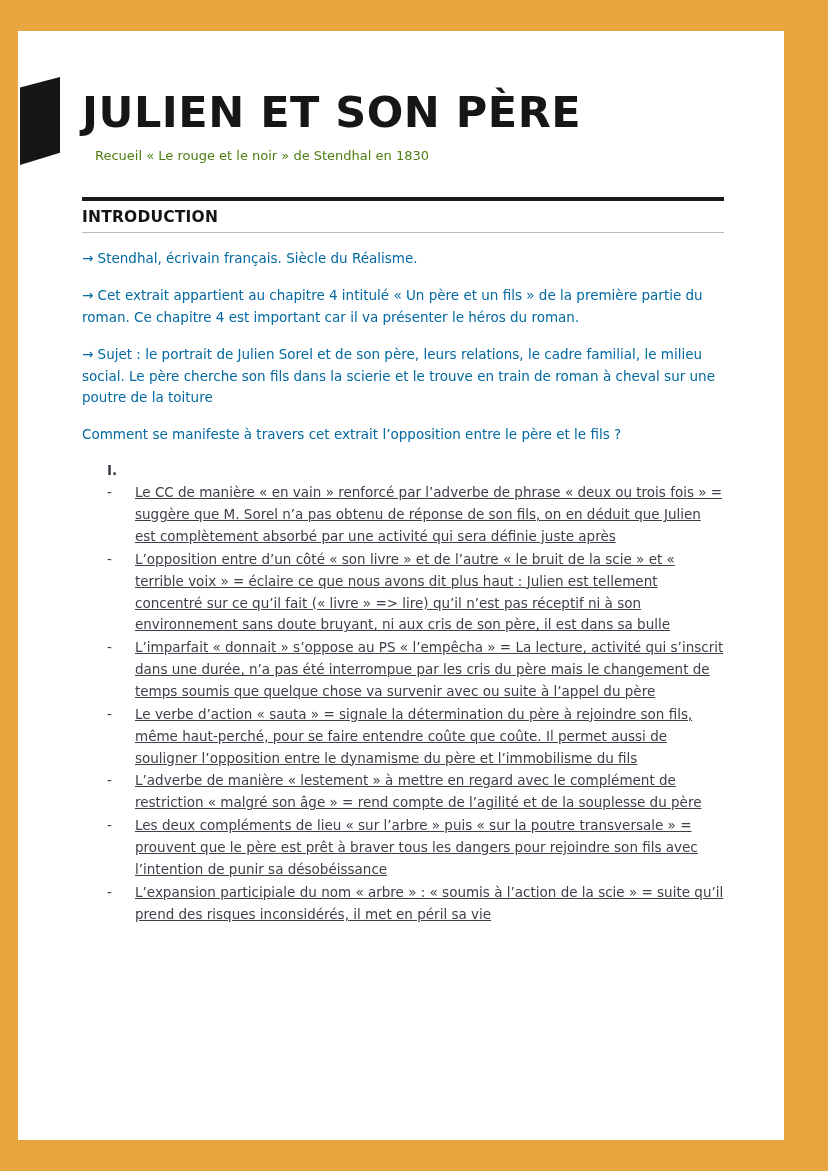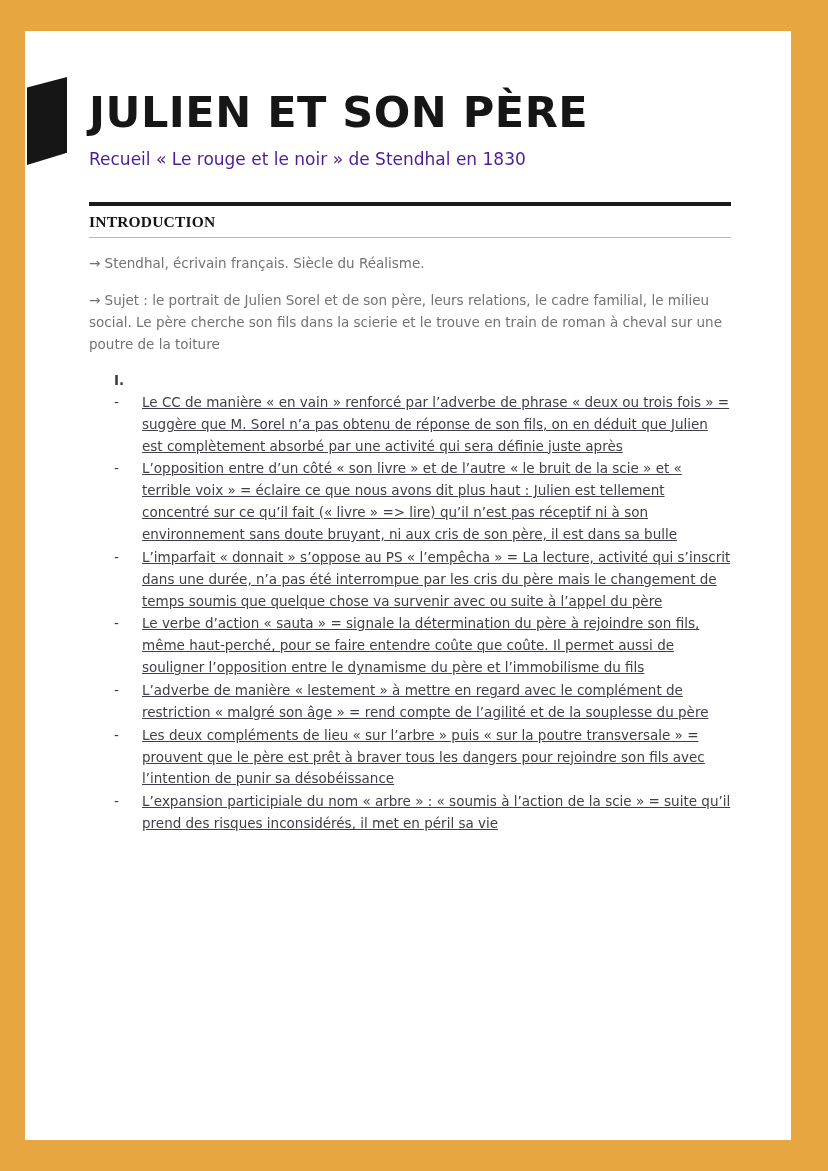--- a/index.html
+++ b/index.html
@@ -5,21 +5,21 @@
   html, body { margin: 0; padding: 0; }
   body {
     width: 828px; height: 1171px;
     background: #e7a640;
     font-family: "DejaVu Sans", "Liberation Sans", sans-serif;
     overflow: hidden;
     position: relative;
   }
   .page {
     position: absolute;
-    left: 25px; top: 31px;
+    left: 18px; top: 31px;
     width: 766px; height: 1109px;
     background: #ffffff;
   }
   .bookmark {
     position: absolute;
     left: 2px; top: 46px;
     width: 40px; height: 88px;
     background: #161616;
     clip-path: polygon(0% 12%, 100% 0%, 100% 86%, 0% 100%);
   }
@@ -30,41 +30,41 @@
   }
   .doc-title {
     margin: 58px 0 0 0;
     font-size: 43px;
     font-weight: 800;
     letter-spacing: 0.5px;
     color: #161616;
     line-height: 1.1;
   }
   .doc-subtitle {
-    margin: 12px 0 0 0;
-    font-size: 17px;
-    color: #4c1d95;
+    margin: 12px 0 0 13px;
+    font-size: 13px;
+    color: #4d7c0f;
     line-height: 1.3;
   }
-  .section-header { margin-top: 32px; font-family: Liberation Serif, serif; }
+  .section-header { margin-top: 32px; }
   .bar-thick { height: 4px; background: #1a1a1a; }
   .section-heading {
     margin: 0;
     padding: 7px 0 6px 0;
     font-size: 15.5px;
     font-weight: 700;
     color: #141414;
     letter-spacing: 0.2px;
   }
   .bar-thin { height: 1px; background: #b9b9b9; }
   .para {
     margin: 15px 0 0 0;
     font-size: 13.5px;
     line-height: 1.62;
-    color: #737373;
+    color: #0369a1;
   }
   .part-heading {
     margin: 16px 0 4px 0;
     padding-left: 25px;
     display: flex;
     font-size: 13.5px;
     font-weight: 700;
     color: #3a3a44;
   }
   .part-numeral { width: 52px; flex: none; }
@@ -89,22 +89,24 @@
 
     <h1 class="doc-title">JULIEN ET SON PÈRE</h1>
     <p class="doc-subtitle">Recueil « Le rouge et le noir » de Stendhal en 1830</p>
 
     <div class="section-header">
       <div class="bar-thick"></div>
       <h2 class="section-heading">INTRODUCTION</h2>
       <div class="bar-thin"></div>
     </div>
     <p class="para">→ Stendhal, écrivain français. Siècle du Réalisme.</p>
+    <p class="para">→ Cet extrait appartient au chapitre 4 intitulé « Un père et un fils » de la première partie du roman. Ce chapitre 4 est important car il va présenter le héros du roman.</p>
     <p class="para">→ Sujet : le portrait de Julien Sorel et de son père, leurs relations, le cadre familial, le milieu social. Le père cherche son fils dans la scierie et le trouve en train de roman à cheval sur une poutre de la toiture</p>
 
+    <p class="para">Comment se manifeste à travers cet extrait l’opposition entre le père et le fils ?</p>
 
 
     <div class="part-heading">
       <span class="part-numeral">I.</span>
     </div>
 
     <ul class="bullet-list">
       <li class="bullet-item">
         <span class="bullet-marker">-</span>
         <span class="bullet-text">Le CC de manière « en vain » renforcé par l’adverbe de phrase « deux ou trois fois » = suggère que M. Sorel n’a pas obtenu de réponse de son fils, on en déduit que Julien est complètement absorbé par une activité qui sera définie juste après</span>

